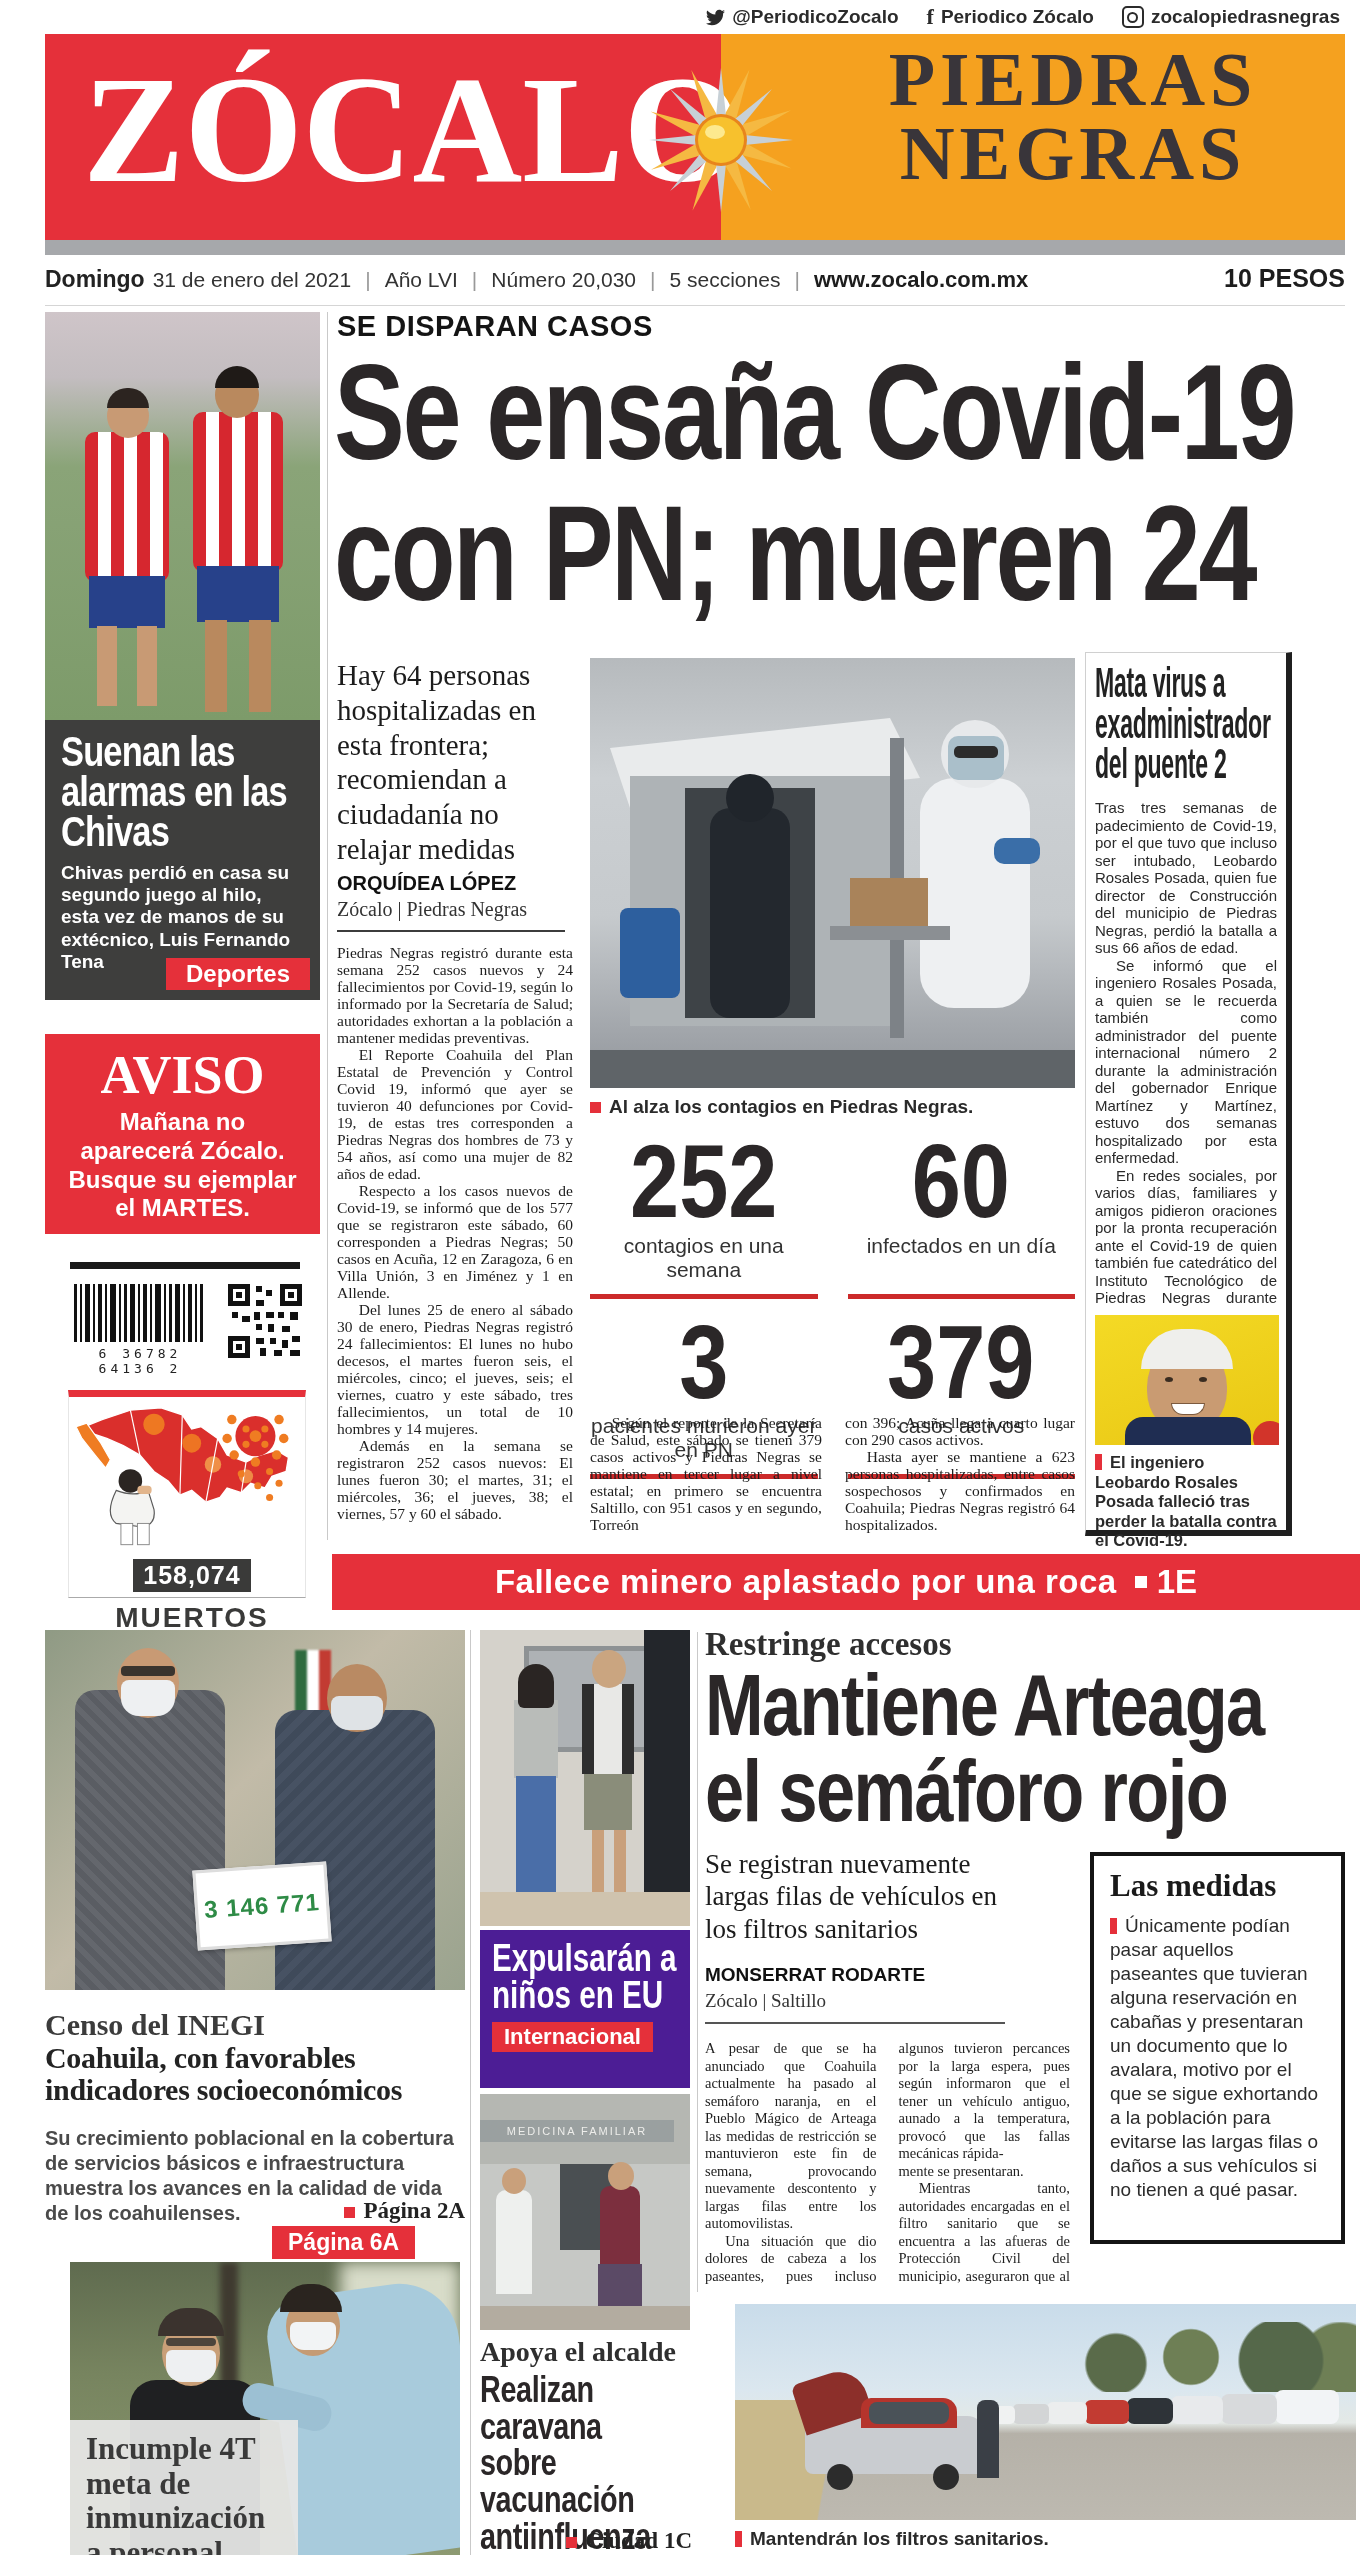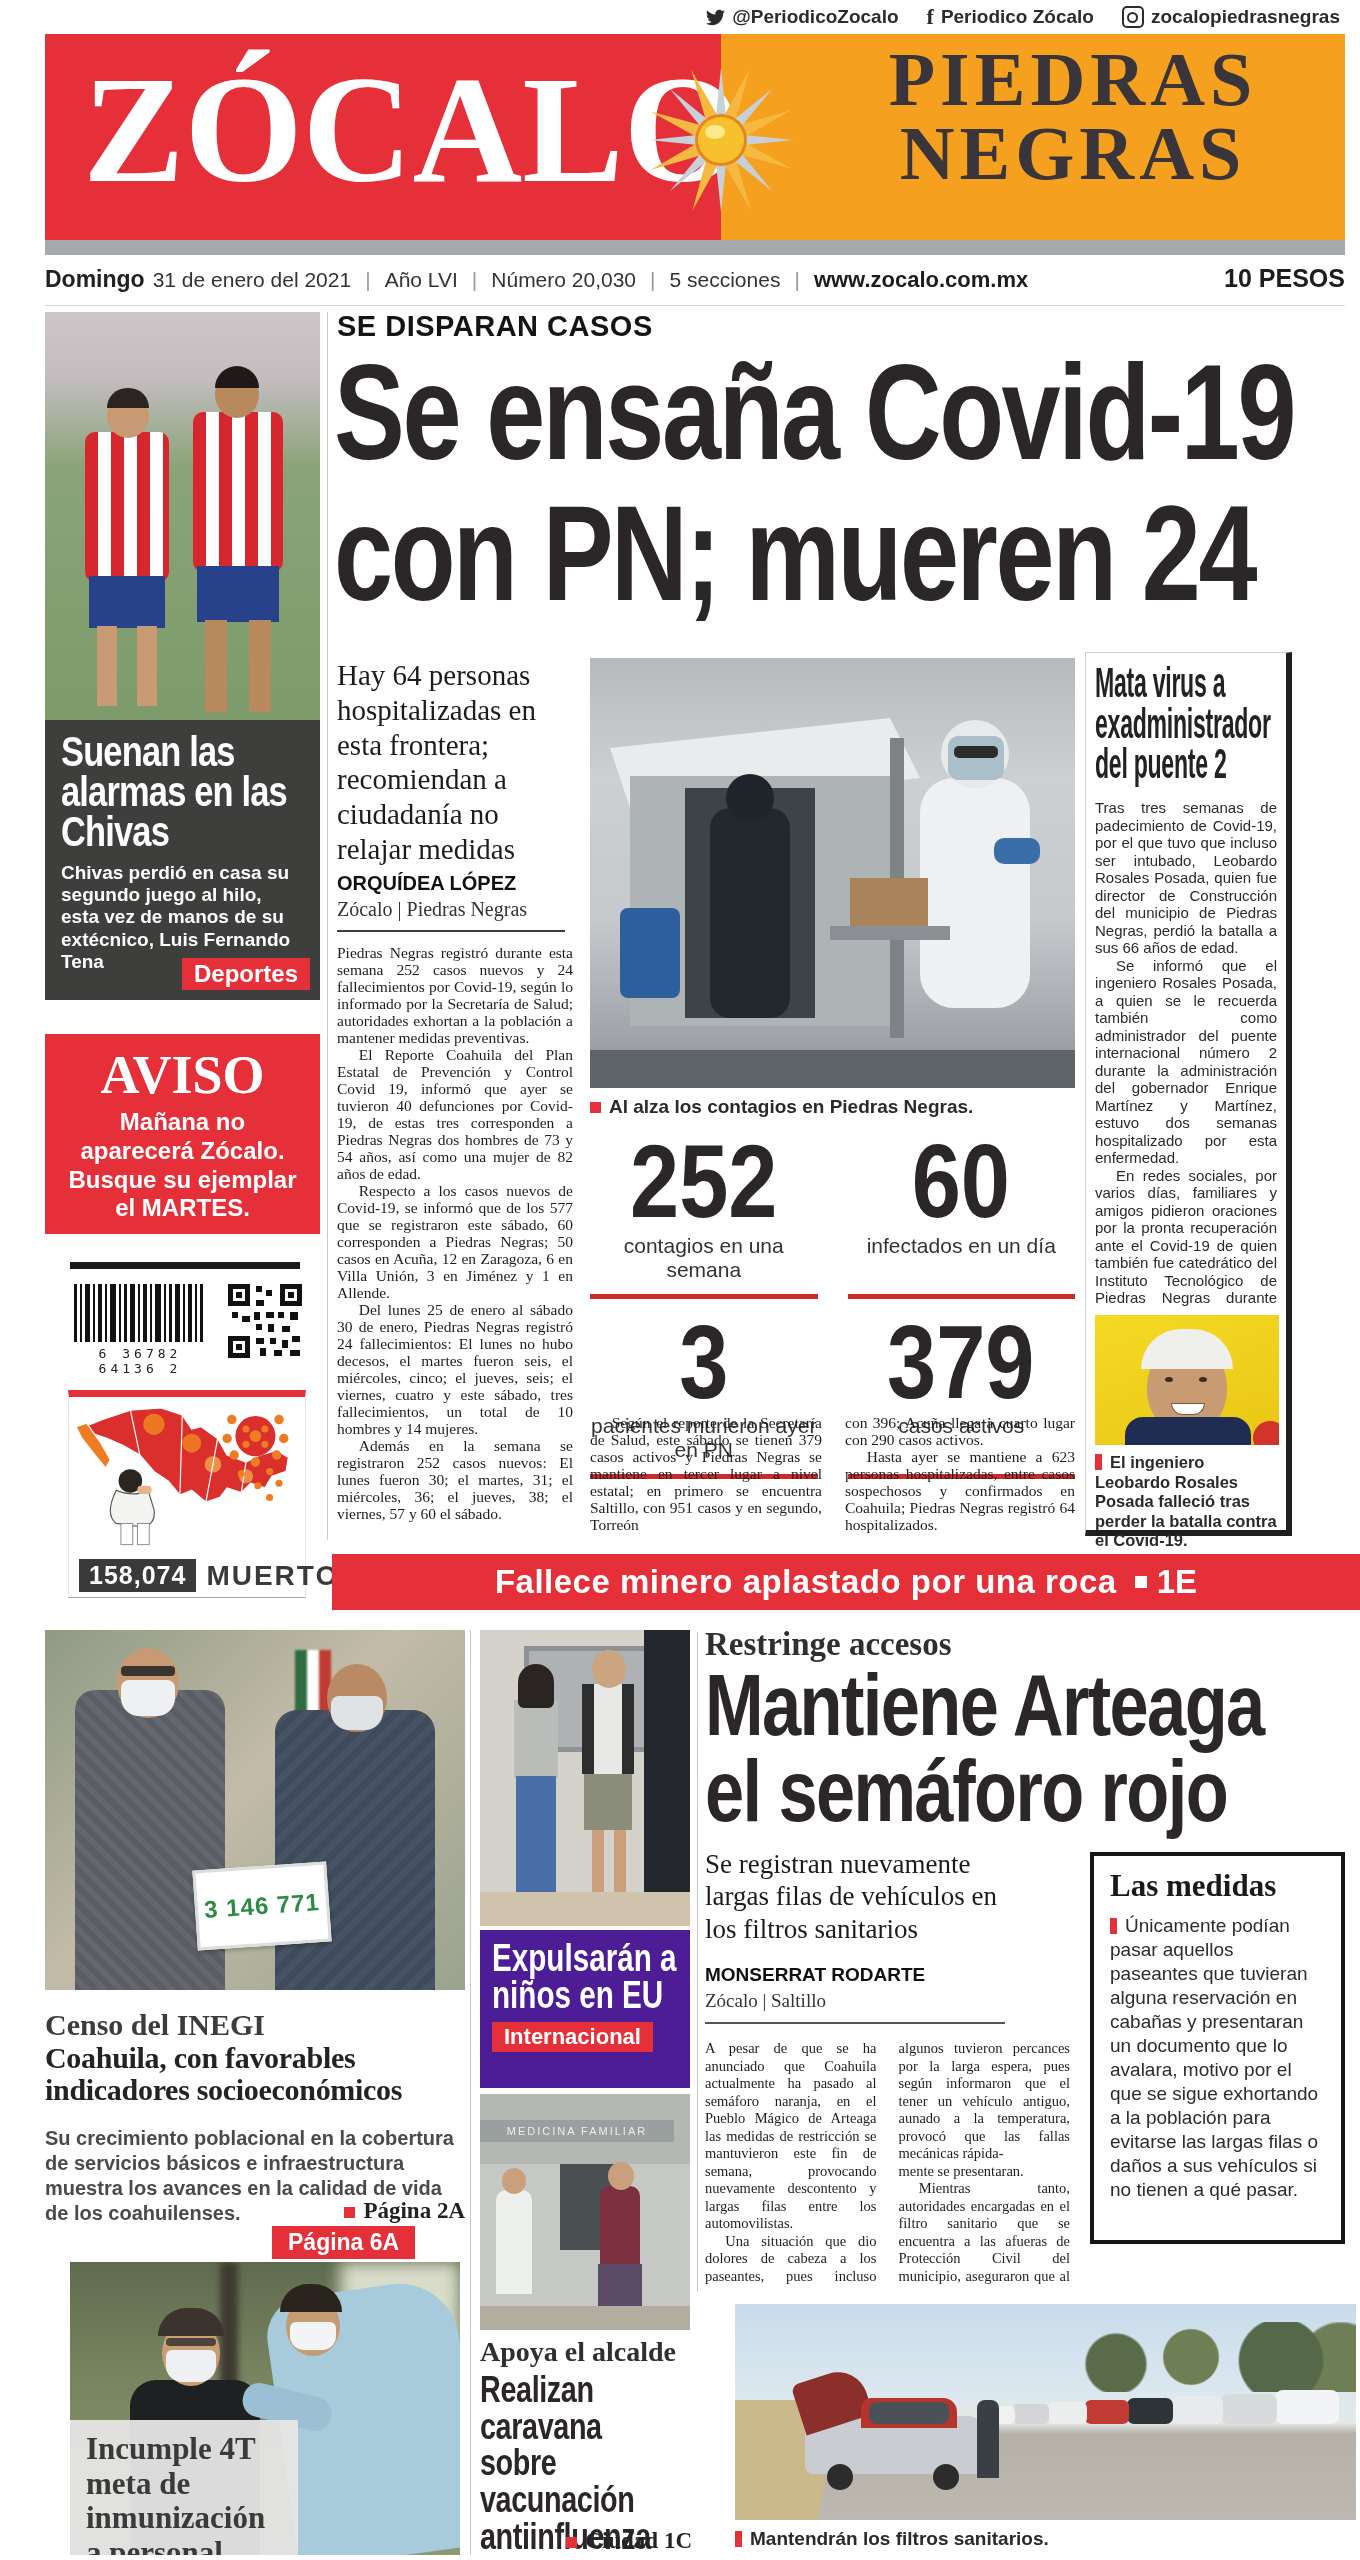--- a/index.html
+++ b/index.html
@@ -116,21 +116,21 @@
     <div class="abs" style="left:170px;top:60px;width:44px;height:46px;border-radius:50%;background:#b9895e;"></div>
     <div class="abs" style="left:170px;top:54px;width:44px;height:22px;border-radius:22px 22px 0 0;background:#1f1a17;"></div>
     <div class="abs" style="left:152px;top:254px;width:82px;height:56px;background:#27418a;"></div>
     <div class="abs" style="left:160px;top:308px;width:22px;height:92px;background:#b9895e;"></div>
     <div class="abs" style="left:204px;top:308px;width:22px;height:92px;background:#b9895e;"></div>
   </div>
 
   <div class="abs" style="left:45px;top:720px;width:275px;height:280px;background:#3e3e3d;color:#fff;padding:12px 16px;box-sizing:border-box;overflow:hidden;">
     <div class="b cx82" style="font-size:42px;line-height:0.95;letter-spacing:-1px;">Suenan las alarmas en las Chivas</div>
     <div class="b" style="margin-top:10px;font-size:19px;line-height:1.18;width:230px;">Chivas perdió en casa su segundo juego al hilo, esta vez de manos de su extécnico, Luis Fernando Tena</div>
-    <div class="abs tag" style="right:10px;bottom:10px;font-size:24px;padding:2px 12px;">Deportes</div>
+    <div class="abs tag" style="right:10px;bottom:10px;font-size:24px;padding:2px 20px;">Deportes</div>
   </div>
 
   <div class="abs" style="left:45px;top:1034px;width:275px;height:200px;background:#e5303a;color:#fff;text-align:center;box-sizing:border-box;padding:14px 18px;">
     <div class="serif b" style="font-size:54px;line-height:1;">AVISO</div>
     <div class="b" style="font-size:24px;line-height:1.2;margin-top:6px;">Mañana no aparecerá Zócalo. Busque su ejemplar el MARTES.</div>
   </div>
 
   <div class="abs" style="left:70px;top:1262px;width:230px;height:7px;background:#1a1a1a;"></div>
 
   <div class="abs" style="left:70px;top:1284px;width:140px;height:78px;">
@@ -229,21 +229,21 @@
         <circle cx="170" cy="80" r="3" fill="#ef7c22"></circle>
       </g>
       <g>
         <circle cx="52" cy="66" r="10" fill="#2b2522"></circle>
         <path d="M40,74 q-10,20 0,28 l22,3 q12,-2 10,-15 l-5,-16 q-12,6 -27,0 z" fill="#f4f4f2" stroke="#5a5a5a" stroke-width="1"></path>
         <rect x="58" y="70" width="12" height="7" rx="3" fill="#e2b58c"></rect>
         <rect x="44" y="102" width="10" height="18" fill="#ffffff" stroke="#888" stroke-width=".8"></rect>
         <rect x="58" y="102" width="10" height="18" fill="#ffffff" stroke="#888" stroke-width=".8"></rect>
       </g>
     </svg>
-    <div style="display:flex;align-items:center;gap:10px;margin:2px 0 0 10px;">
+    <div style="display:flex;align-items:center;gap:10px;margin:2px 0 0 10px;flex-direction:column;">
       <span style="background:#3a3a39;color:#fff;font-weight:bold;font-size:25px;padding:2px 10px;letter-spacing:1px;">158,074</span>
       <span class="b" style="font-size:28px;color:#3a3a39;letter-spacing:2px;">MUERTOS</span>
     </div>
   </div>
 
   <div class="abs hairline-v" style="left:327px;top:312px;height:1228px;"></div>
 
   <div class="abs b" style="left:337px;top:310px;font-size:29px;color:#141414;letter-spacing:0.5px;">SE DISPARAN CASOS</div>
 
   <div class="abs" style="left:334px;top:342px;width:1026px;color:#2b2728;">

